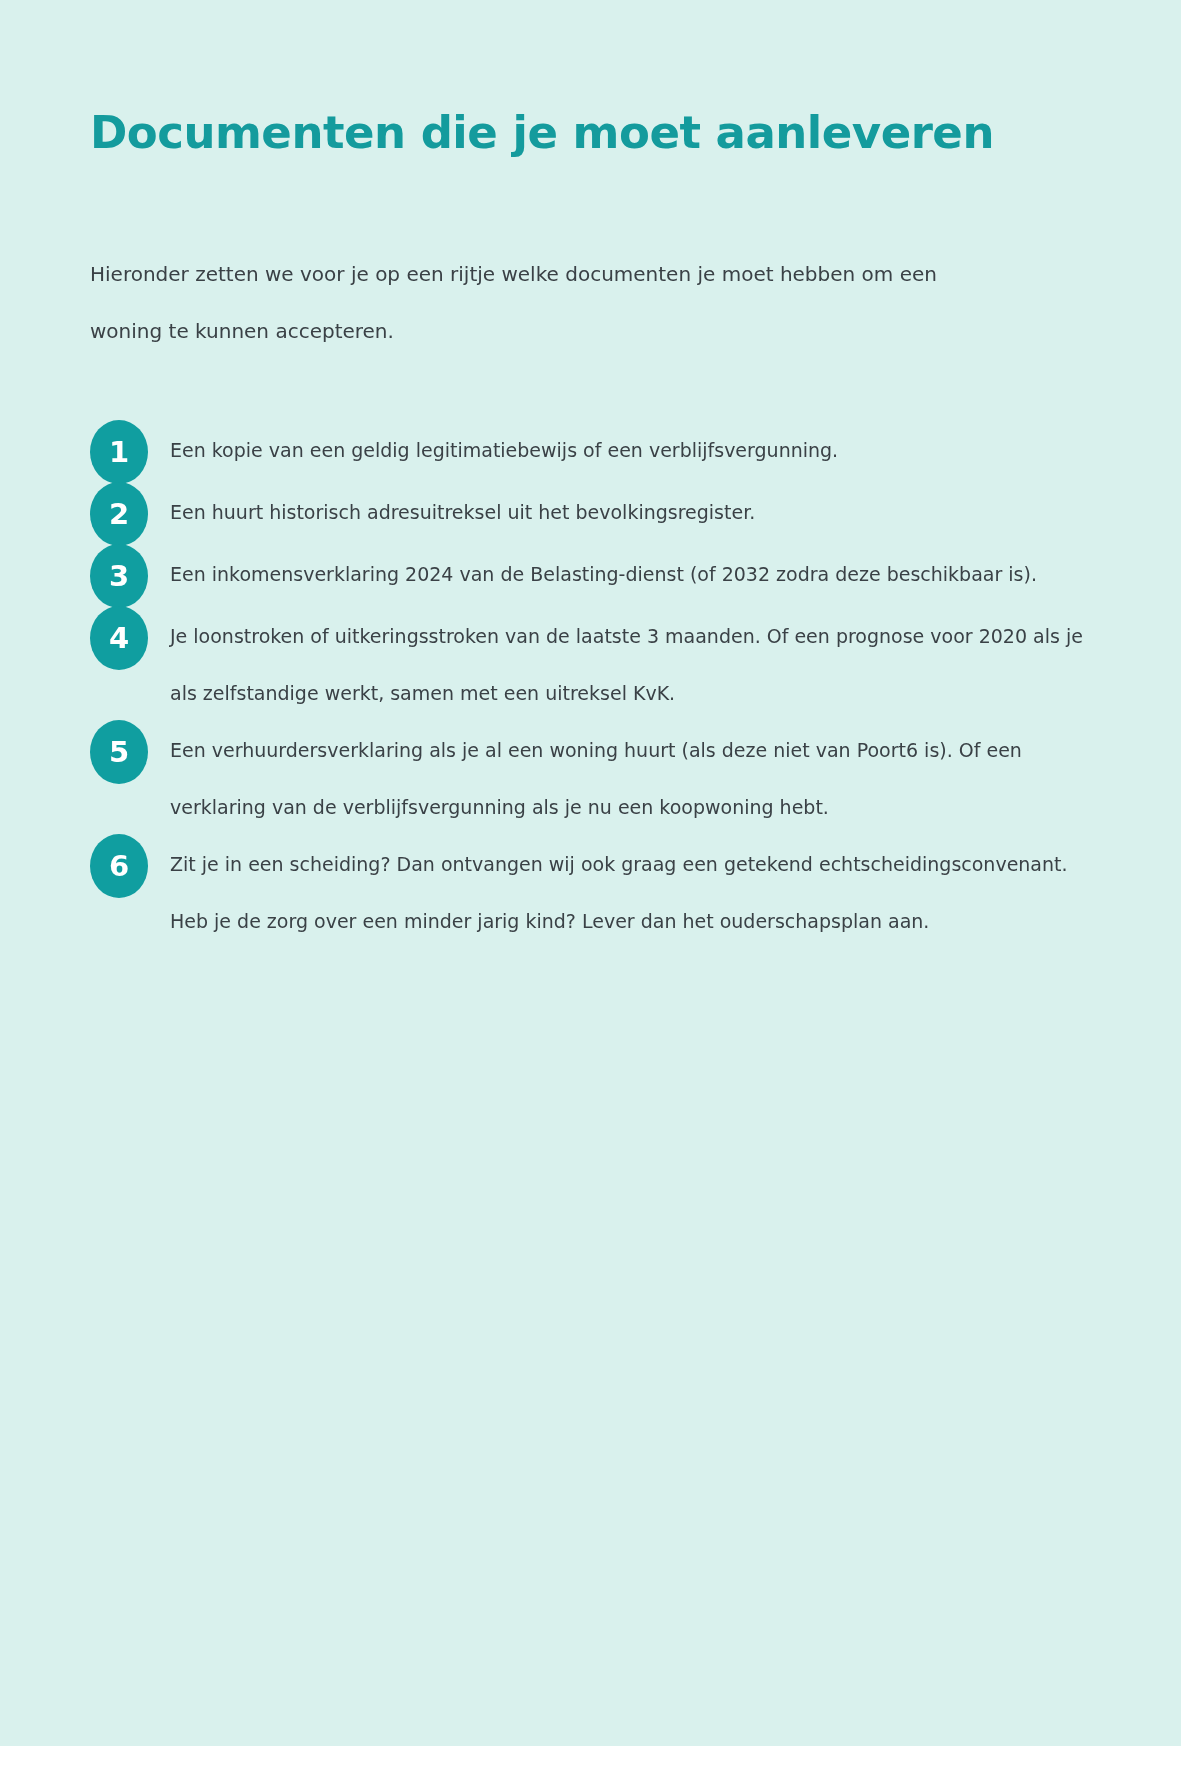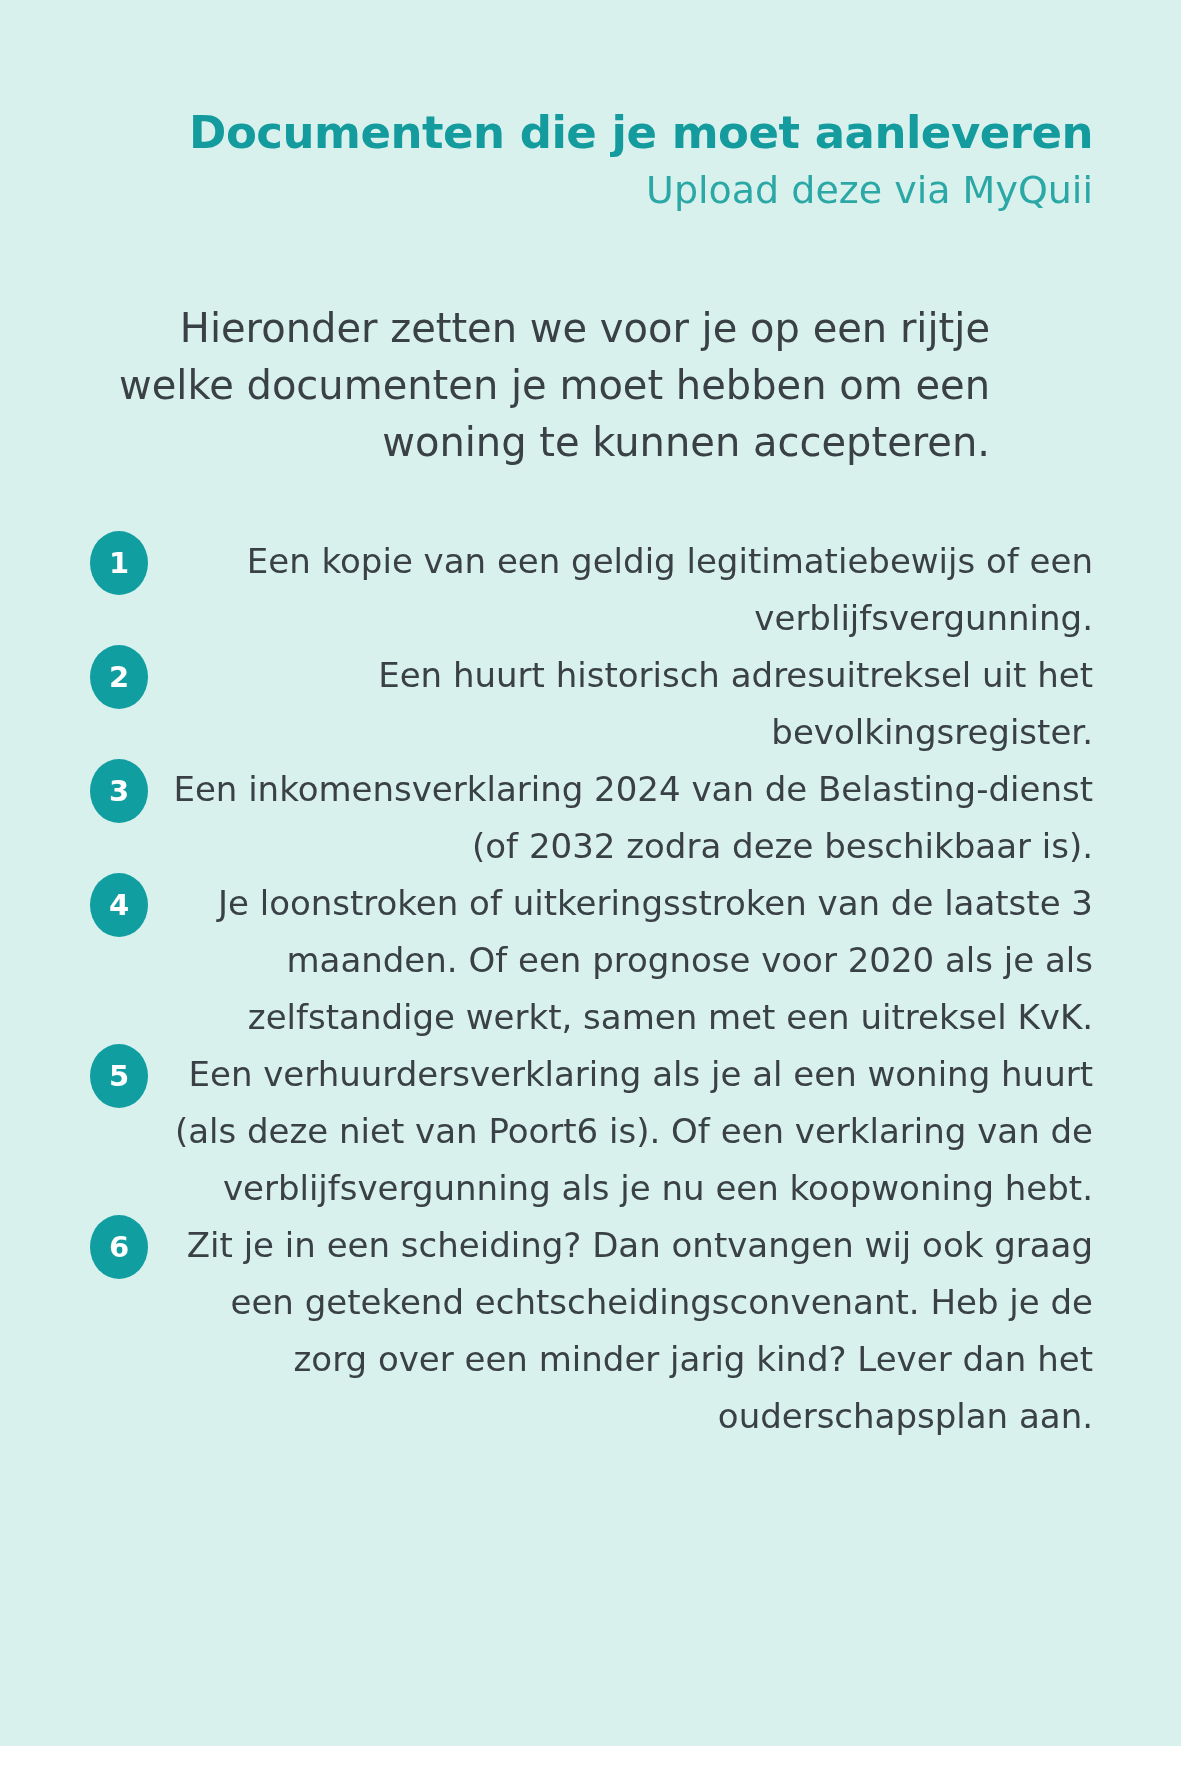--- a/index.html
+++ b/index.html
@@ -9,21 +9,20 @@
     background: #ffffff;
     font-family: "DejaVu Sans", "Liberation Sans", sans-serif;
   }
 
   .page {
     position: relative;
     width: 1181px;
     height: 1750px;
     background: #D9F1ED;
     overflow: hidden;
-    text-align: right;
   }
 
   .content {
     padding: 106px 88px 0 90px;
   }
 
   .title {
     font-size: 45px;
     font-weight: bold;
     color: #149B9D;
@@ -34,21 +33,21 @@
   .subtitle {
     font-size: 38px;
     font-weight: normal;
     color: #2BA8A5;
     margin-top: 8px;
     line-height: 1.2;
   }
 
   .intro {
     margin-top: 86px;
-    font-size: 40px;
+    font-size: 20px;
     line-height: 57px;
     color: #3A4146;
     max-width: 900px;
   }
 
   .doc-list {
     list-style: none;
     margin-top: 62px;
   }
 
@@ -67,21 +66,21 @@
     background: #109EA0;
     color: #ffffff;
     font-size: 29px;
     font-weight: bold;
     display: flex;
     align-items: center;
     justify-content: center;
   }
 
   .doc-text {
-    font-size: 34px;
+    font-size: 19px;
     line-height: 57px;
     color: #3A4146;
     max-width: 950px;
   }
 
   .bottom-edge {
     position: absolute;
     left: 0;
     right: 0;
     bottom: 0;
@@ -90,21 +89,20 @@
   }
 </style>
 </head>
 <body>
 
 <div class="page">
   <div class="content">
 
     <h1 class="title">Documenten die je moet aanleveren</h1>
 
-    <div class="subtitle">Upload deze via MyQuii</div>
 
     <p class="intro">Hieronder zetten we voor je op een rijtje welke documenten je moet hebben om een woning te kunnen accepteren.</p>
 
     <ul class="doc-list">
 
       <li class="doc-item">
         <span class="badge">
           <span>1</span>
         </span>
         <span class="doc-text">Een kopie van een geldig legitimatiebewijs of een verblijfsvergunning.</span>

